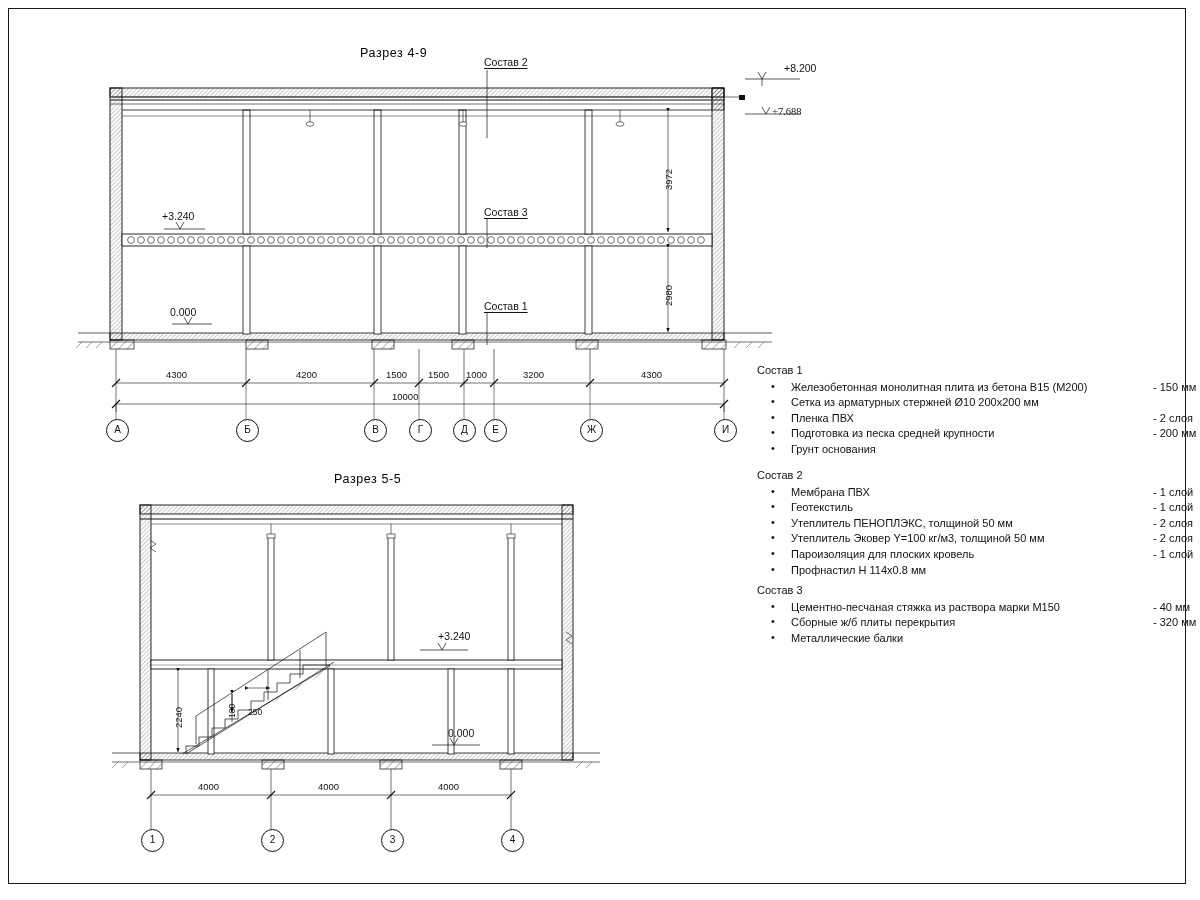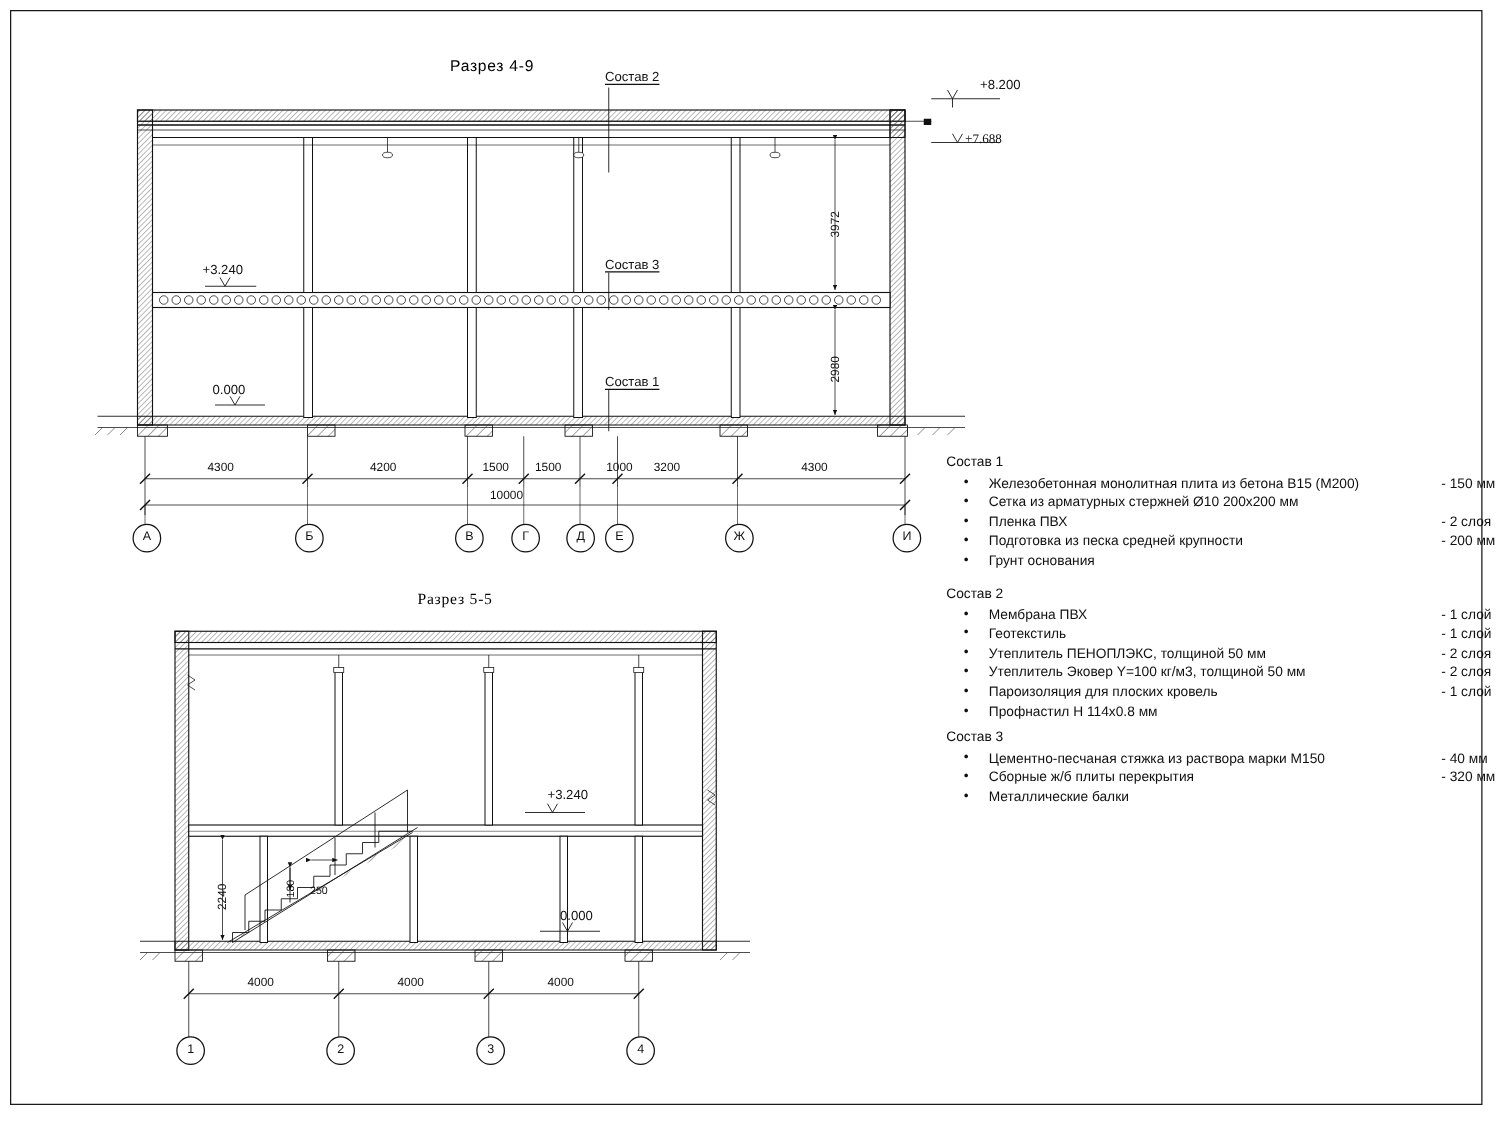--- a/index.html
+++ b/index.html
@@ -419,39 +419,39 @@
             <line x1="267" y1="799" x2="275" y2="791"></line>
             <line x1="387" y1="799" x2="395" y2="791"></line>
             <line x1="507" y1="799" x2="515" y2="791"></line>
           </g>
         </g>
       </g>
     </g>
   </svg>
 
   <div class="title" style="left:360px; top:46px;">Разрез 4-9</div>
-  <div class="title" style="left:334px; top:472px;font-family:Liberation Serif, serif;">Разрез 5-5</div>
+  <div class="title" style="left:334px; top:472px;">Разрез 5-5</div>
 
   <div class="lbl underlined" style="left:484px; top:56px;">Состав 2</div>
   <div class="lbl underlined" style="left:484px; top:206px;">Состав 3</div>
   <div class="lbl underlined" style="left:484px; top:300px;">Состав 1</div>
 
   <div class="lbl" style="left:772px; top:62px;margin-left:12px;">+8.200</div>
   <div class="lbl" style="left:772px; top:106px;font-family:Liberation Serif, serif;">+7.688</div>
   <div class="lbl" style="left:162px; top:210px;">+3.240</div>
   <div class="lbl" style="left:170px; top:306px;">0.000</div>
 
   <div class="lbl small rot" style="left:664px; top:190px;">3972</div>
   <div class="lbl small rot" style="left:664px; top:306px;">2980</div>
 
   <div class="lbl small" style="left:166px; top:370px;">4300</div>
   <div class="lbl small" style="left:296px; top:370px;">4200</div>
   <div class="lbl small" style="left:386px; top:370px;">1500</div>
   <div class="lbl small" style="left:428px; top:370px;">1500</div>
-  <div class="lbl small" style="left:466px; top:370px;margin-left:19px;">1000</div>
+  <div class="lbl small" style="left:466px; top:370px;">1000</div>
   <div class="lbl small" style="left:523px; top:370px;">3200</div>
   <div class="lbl small" style="left:641px; top:370px;">4300</div>
   <div class="lbl small" style="left:392px; top:392px;">10000</div>
 
   <div class="grid-bubble" style="left:106px; top:419px;">А</div>
   <div class="grid-bubble" style="left:236px; top:419px;">Б</div>
   <div class="grid-bubble" style="left:364px; top:419px;">В</div>
   <div class="grid-bubble" style="left:409px; top:419px;">Г</div>
   <div class="grid-bubble" style="left:453px; top:419px;">Д</div>
   <div class="grid-bubble" style="left:484px; top:419px;">Е</div>

